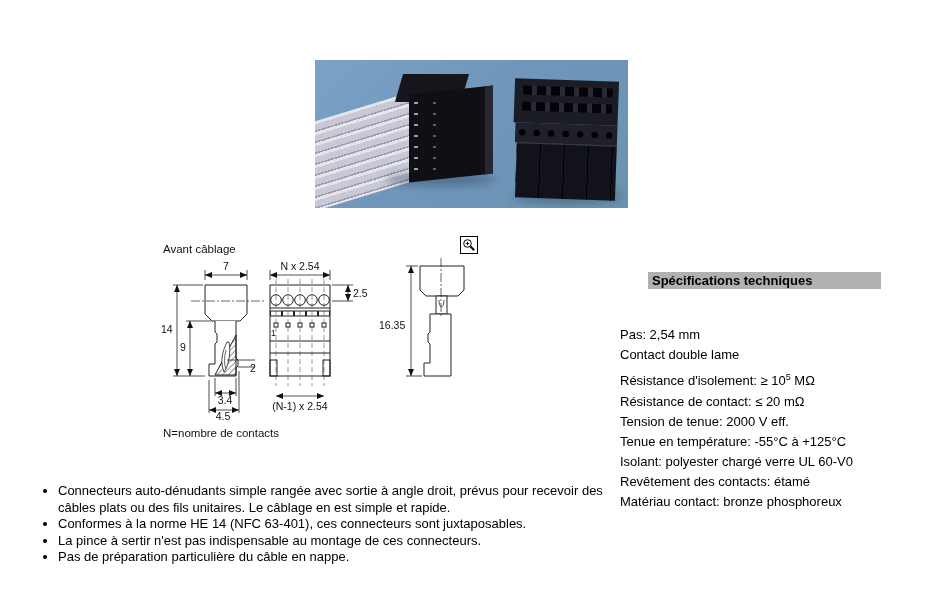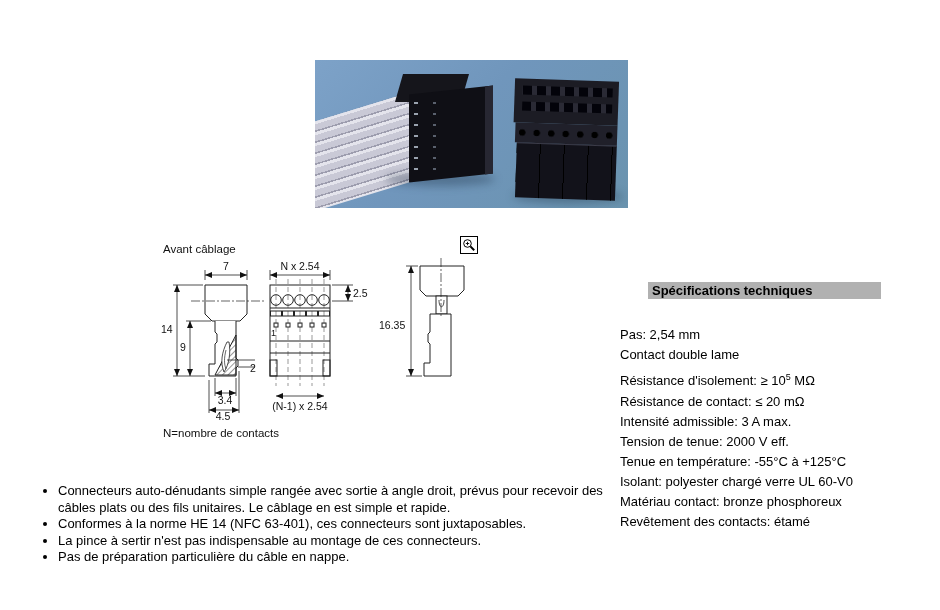--- a/index.html
+++ b/index.html
@@ -40,21 +40,21 @@
   
   .drawing{position:absolute;left:155px;top:230px;width:340px;height:230px;margin-top:8px;}
   .drawing svg text{font-family:"Liberation Sans",sans-serif;fill:#111;}
 
   
   .zoom-btn{position:absolute;left:460px;top:236px;width:18px;height:18px;background:#fff;
             border:1px solid #000;box-sizing:border-box;cursor:pointer;
             display:flex;align-items:center;justify-content:center;}
 
   
-  .spec-title{position:absolute;left:648px;top:282px;width:233px;height:17px;background:#b1b1b1;
+  .spec-title{position:absolute;left:648px;top:272px;width:233px;height:17px;background:#b1b1b1;
               font-size:13px;font-weight:bold;line-height:17px;padding-left:4px;box-sizing:border-box;}
   .spec-list{position:absolute;left:620px;top:325px;width:260px;font-size:13px;line-height:20px;}
   .spec-line{white-space:nowrap;}
   .spec-line.iso{padding-top:2px;padding-bottom:1px;}
   .spec-line sup{font-size:9px;}
 
   
   .bullets{position:absolute;left:40px;top:462px;width:572px;font-size:13px;line-height:16.5px;margin-top:21px;}
   .bullets ul{margin:0;padding-left:18px;}
   .bullets li{margin:0;padding:0;}
@@ -208,26 +208,25 @@
   </div>
 
   <div class="spec-title" style="background: rgb(177, 177, 177);">
     <span>Spécifications techniques</span>
   </div>
   <div class="spec-list">
     <div class="spec-line">Pas: 2,54 mm</div>
     <div class="spec-line">Contact double lame</div>
     <div class="spec-line iso"><span>Résistance d'isolement: ≥ 10</span><sup>5</sup><span> MΩ</span></div>
     <div class="spec-line">Résistance de contact: ≤ 20 mΩ</div>
-    <div class="spec-line">Intensité admissible: 3 A max.</div>
     <div class="spec-line">Tension de tenue: 2000 V eff.</div>
     <div class="spec-line">Tenue en température: -55°C à +125°C</div>
     <div class="spec-line">Isolant: polyester chargé verre UL 60-V0</div>
+    <div class="spec-line">Revêtement des contacts: étamé</div>
     <div class="spec-line">Matériau contact: bronze phosphoreux</div>
-    <div class="spec-line">Revêtement des contacts: étamé</div>
   </div>
 
   <div class="bullets">
     <ul>
       <li>Connecteurs auto-dénudants simple rangée avec sortie à angle droit, prévus pour recevoir des câbles plats ou des fils unitaires. Le câblage en est simple et rapide.</li>
       <li>Conformes à la norme HE 14 (NFC 63-401), ces connecteurs sont juxtaposables.</li>
       <li>La pince à sertir n'est pas indispensable au montage de ces connecteurs.</li>
       <li>Pas de préparation particulière du câble en nappe.</li>
     </ul>
   </div>

